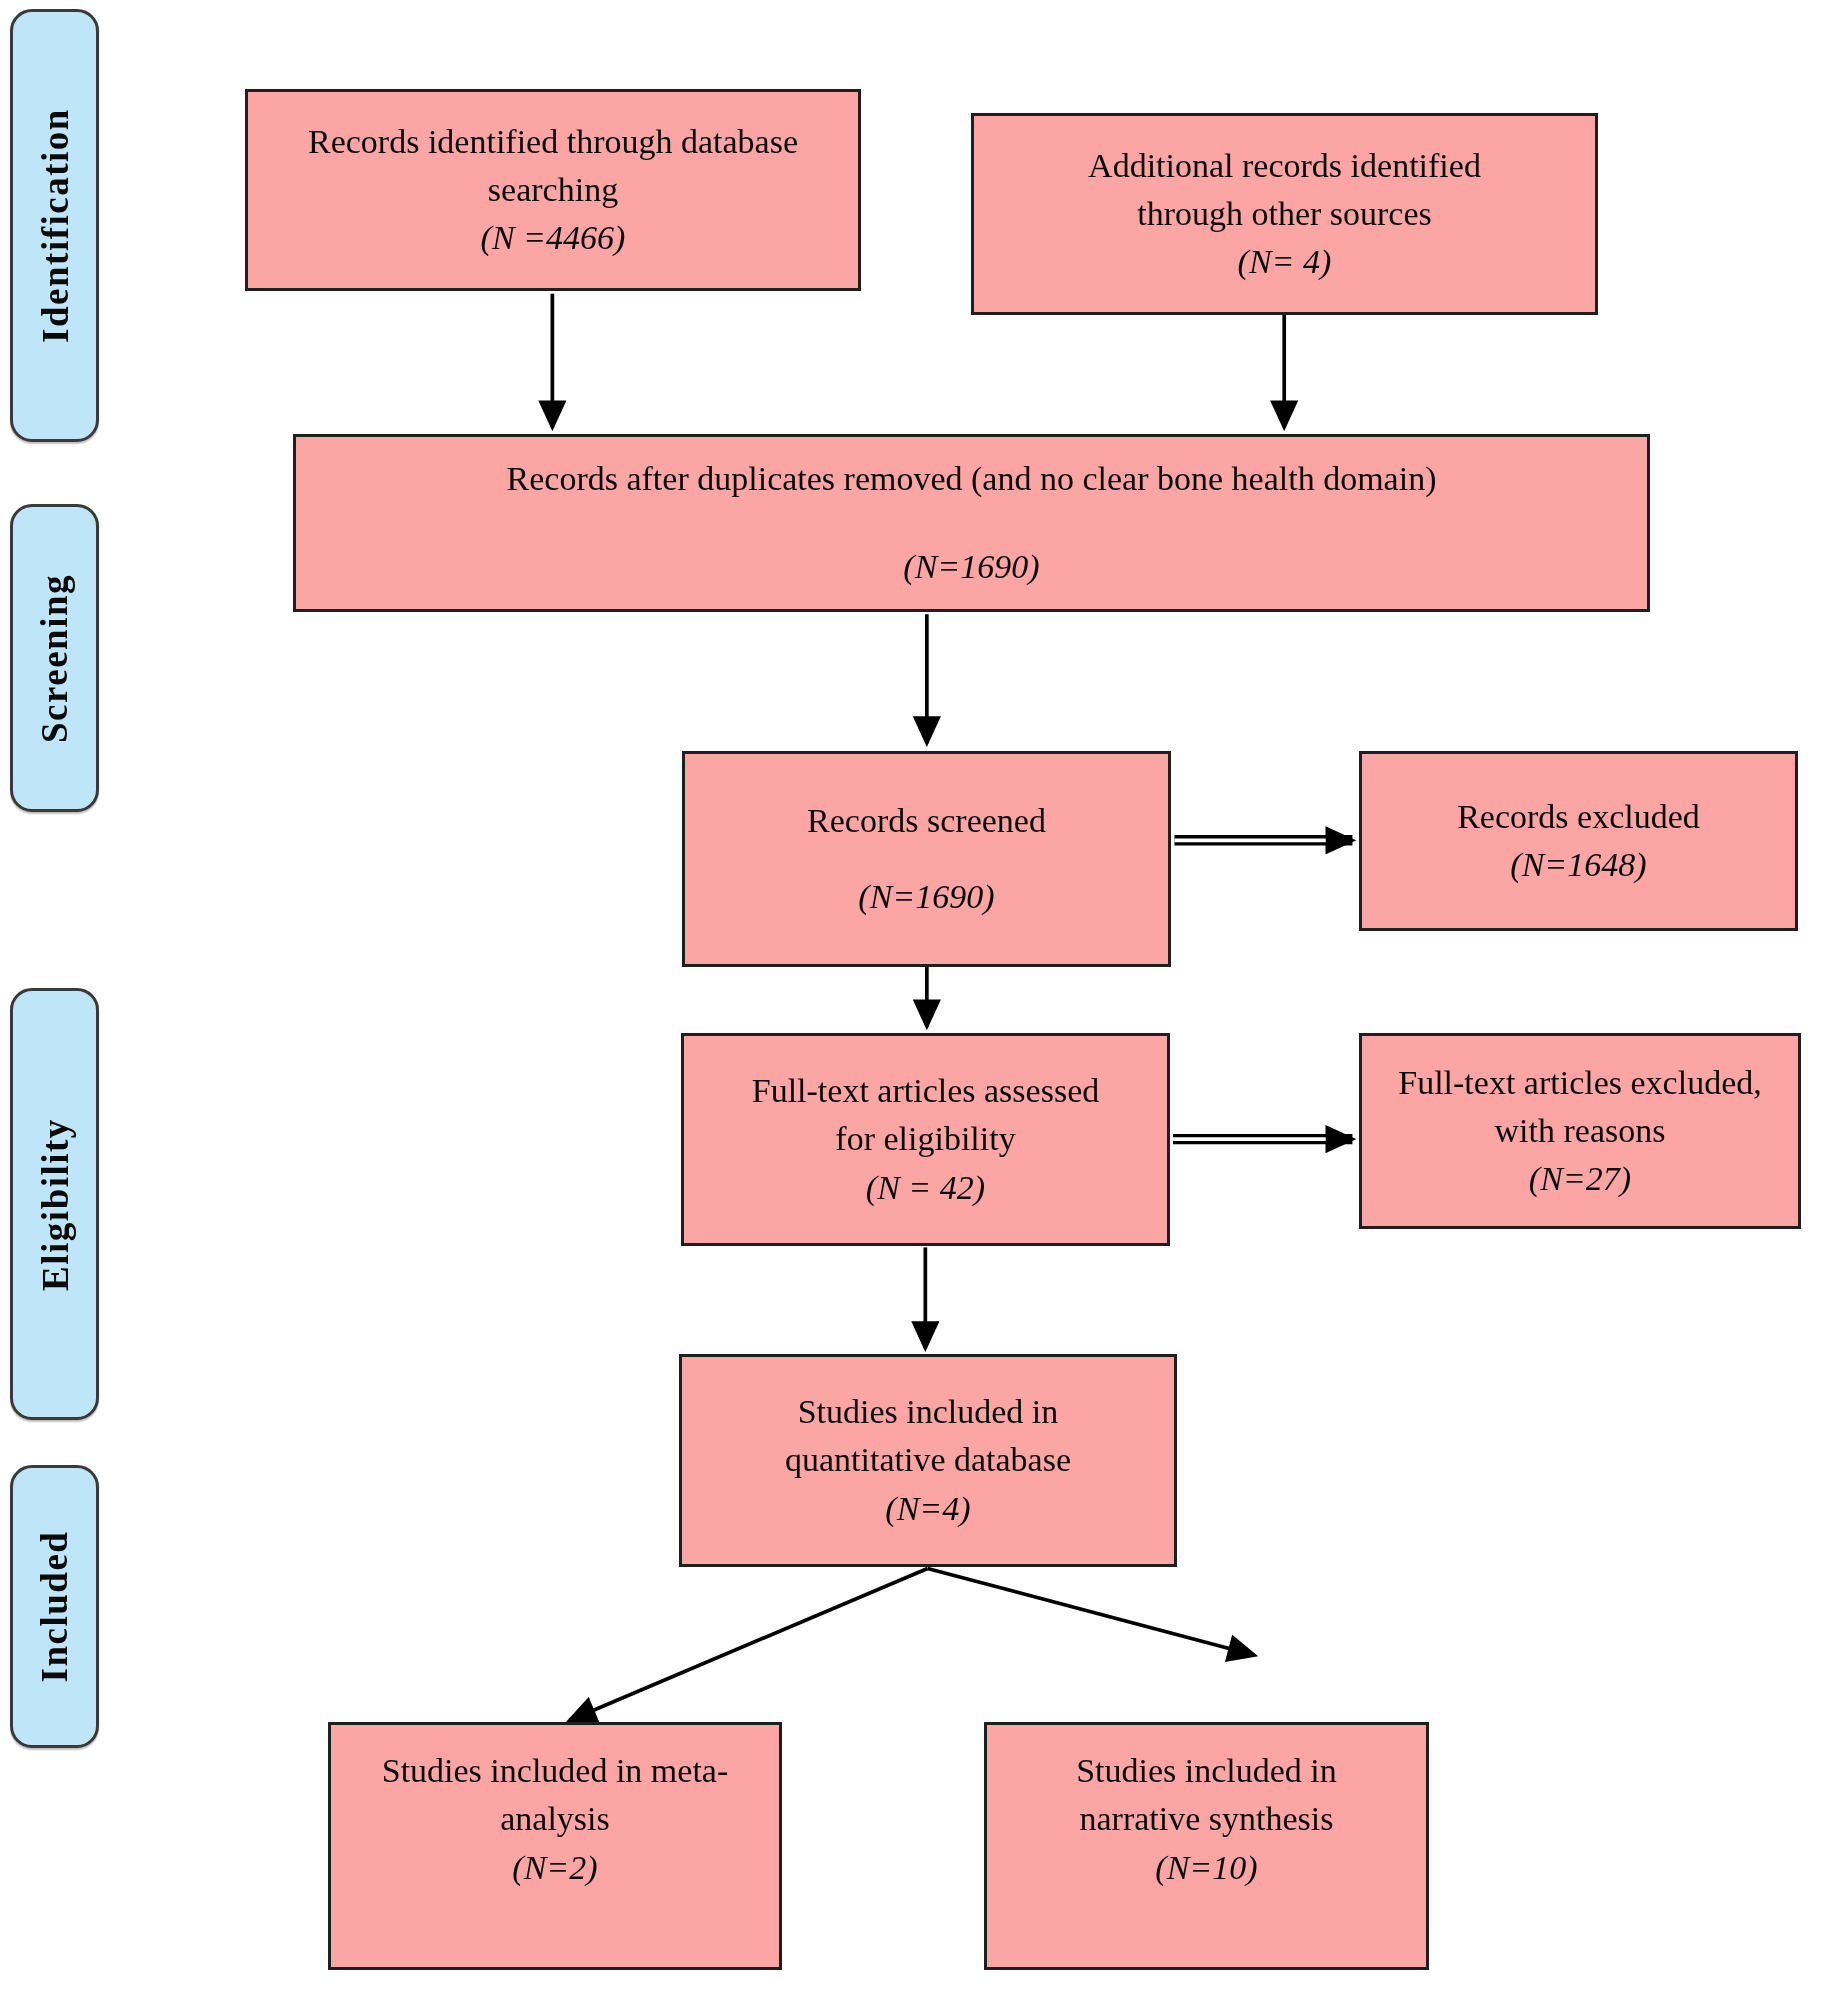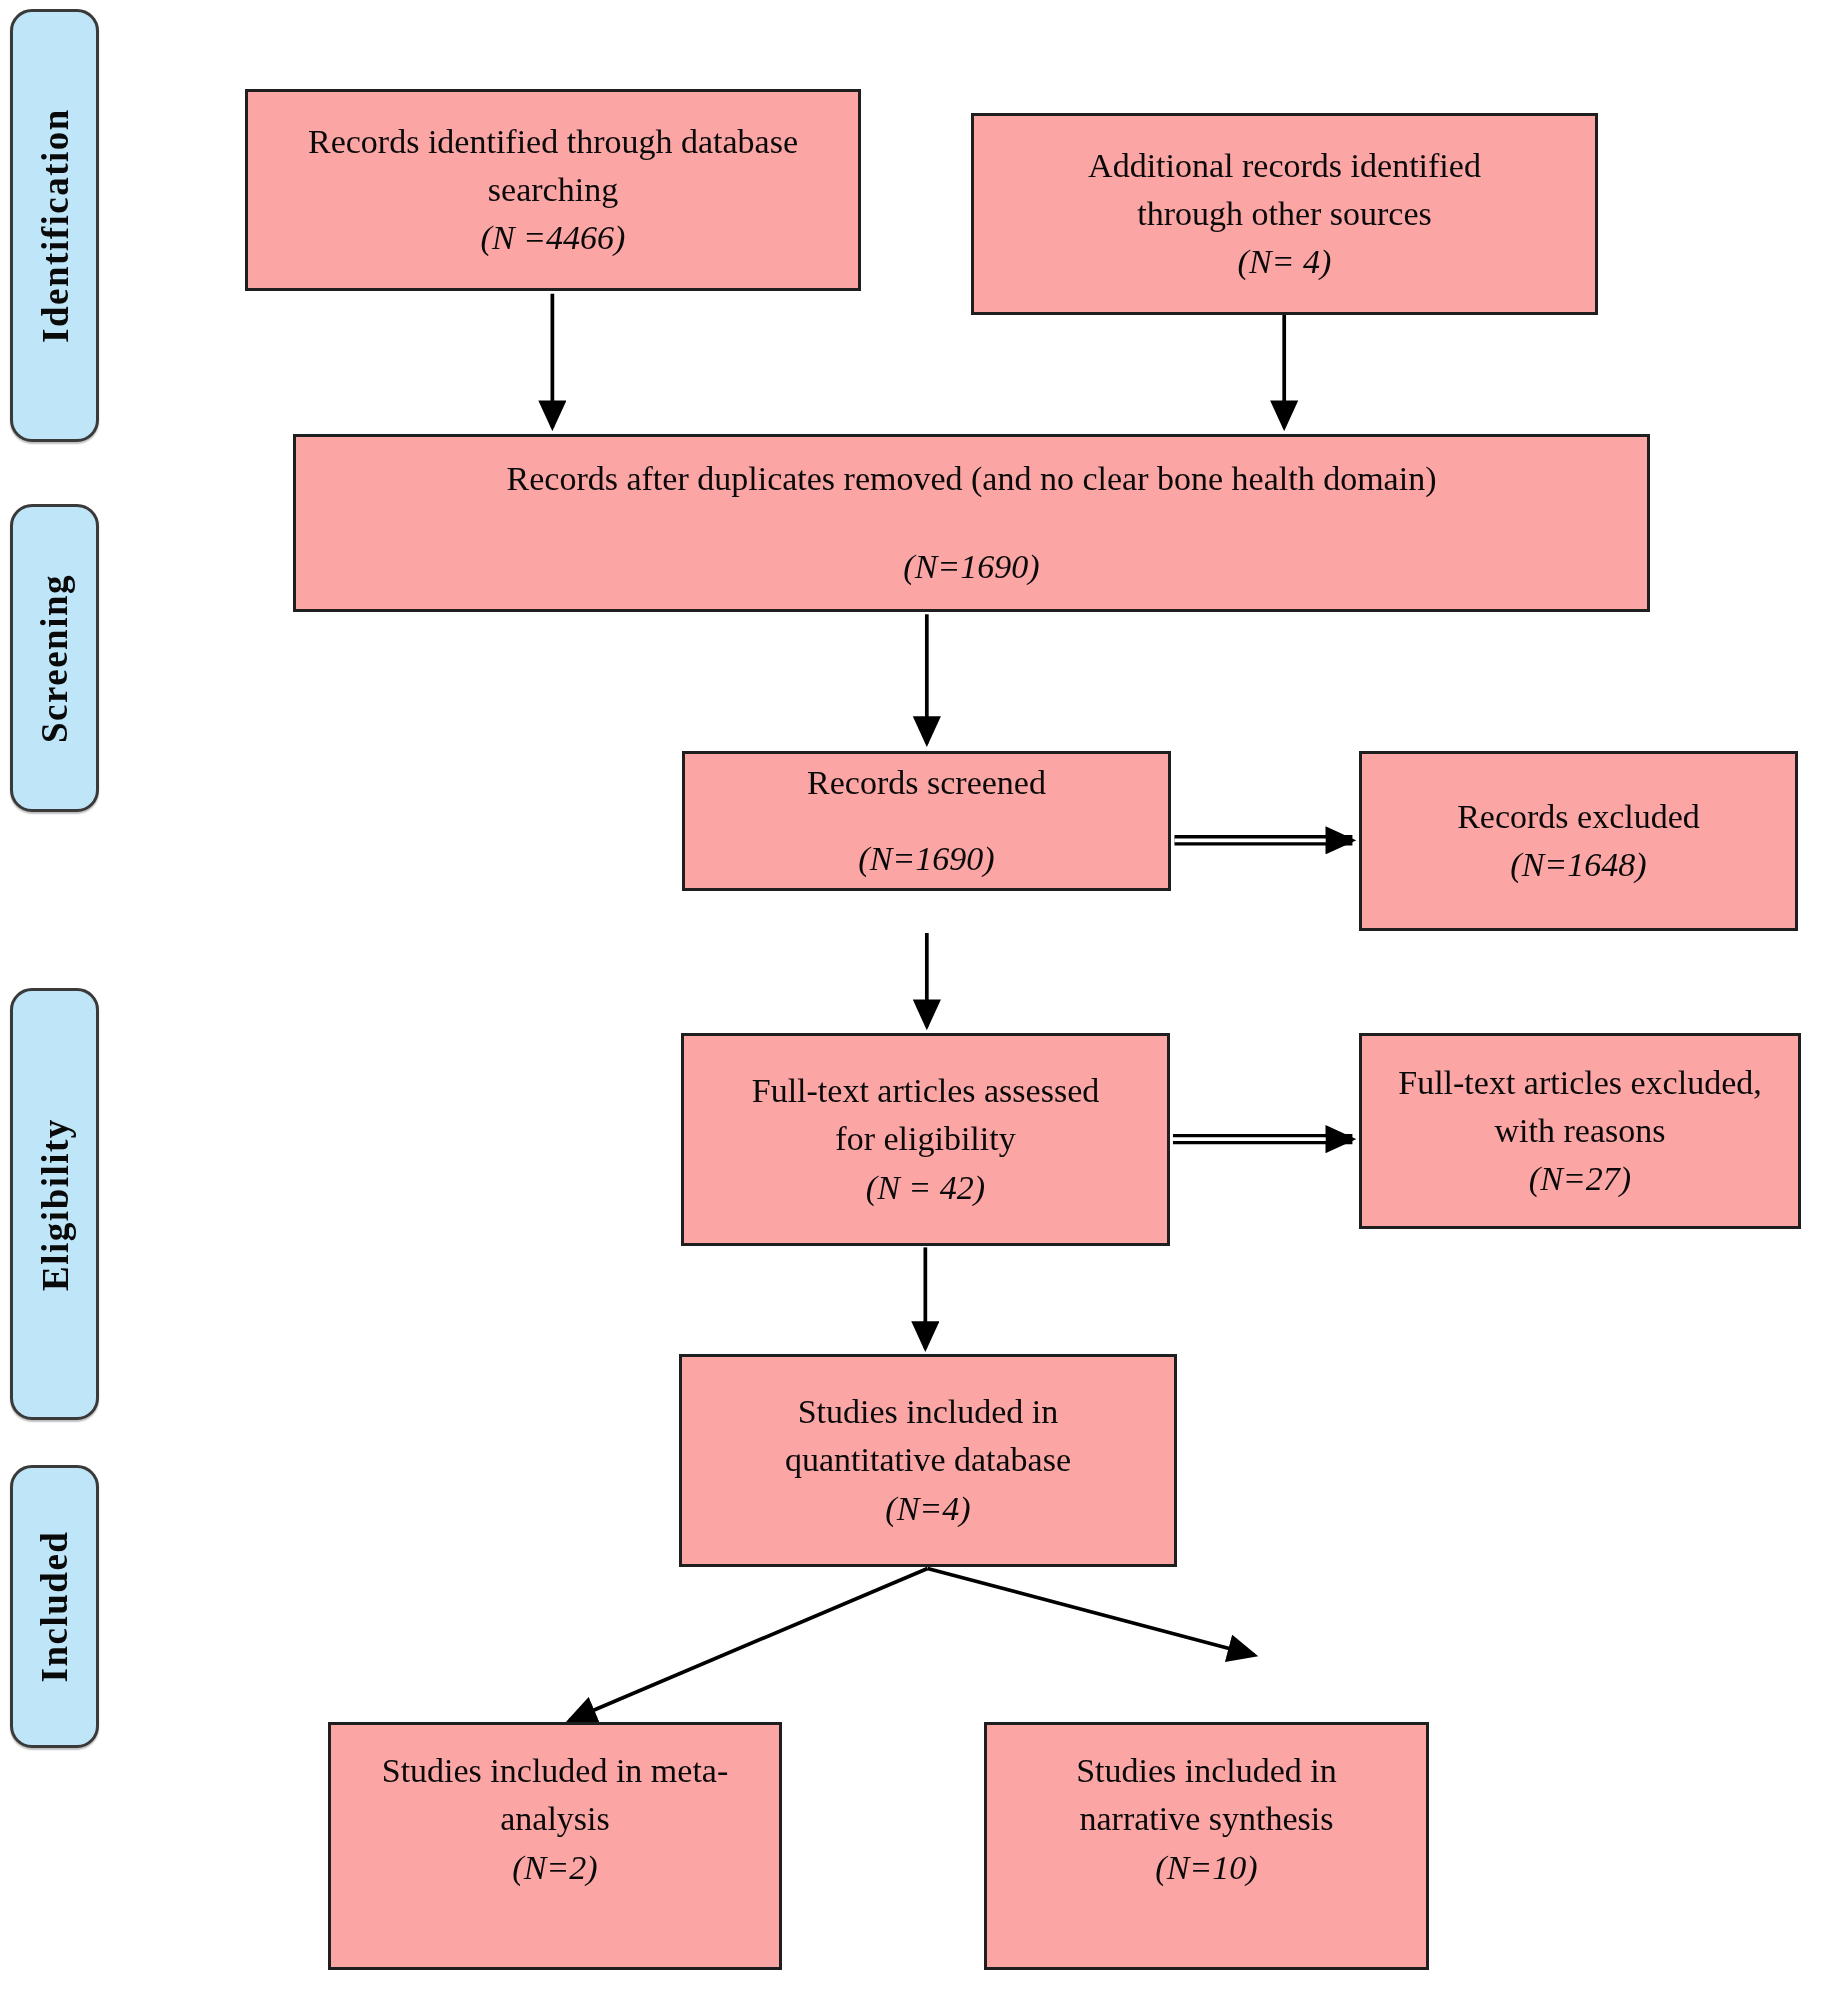--- a/index.html
+++ b/index.html
@@ -54,21 +54,21 @@
   .box .line { display: block; }
   .box .n { display: block; font-style: italic; }
   .box.top-align { justify-content: flex-start; padding-top: 22px; }
   #stage-identification { top: 9px;   height: 433px; }
   #stage-screening      { top: 504px;  height: 308px; }
   #stage-eligibility    { top: 988px; height: 432px; }
   #stage-included       { top: 1465px; height: 283px; }
   #box-identified        { left: 245px;  top: 89px;  width: 616px; height: 202px; }
   #box-additional        { left: 971px; top: 89px;  width: 627px; height: 202px; margin-top: 24px; }
   #box-deduplicated      { left: 293px;  top: 434px;  width: 1357px; height: 178px; gap: 40px; }
-  #box-screened          { left: 682px;  top: 751px; width: 489px; height: 140px; gap: 28px; }
+  #box-screened          { left: 682px;  top: 751px; width: 489px; height: 216px; gap: 28px; }
   #box-excluded          { left: 1359px; top: 751px; width: 439px; height: 180px; }
   #box-fulltext          { left: 681px;  top: 1033px; width: 489px; height: 213px; }
   #box-fulltext-excluded { left: 1359px; top: 1033px; width: 442px; height: 196px; }
   #box-quantitative      { left: 679px;  top: 1354px; width: 498px; height: 213px; }
   #box-meta-analysis     { left: 328px;  top: 1722px; width: 454px; height: 248px; }
   #box-narrative         { left: 984px; top: 1722px; width: 445px; height: 248px; }
 </style>
 </head>
 <body>
 

